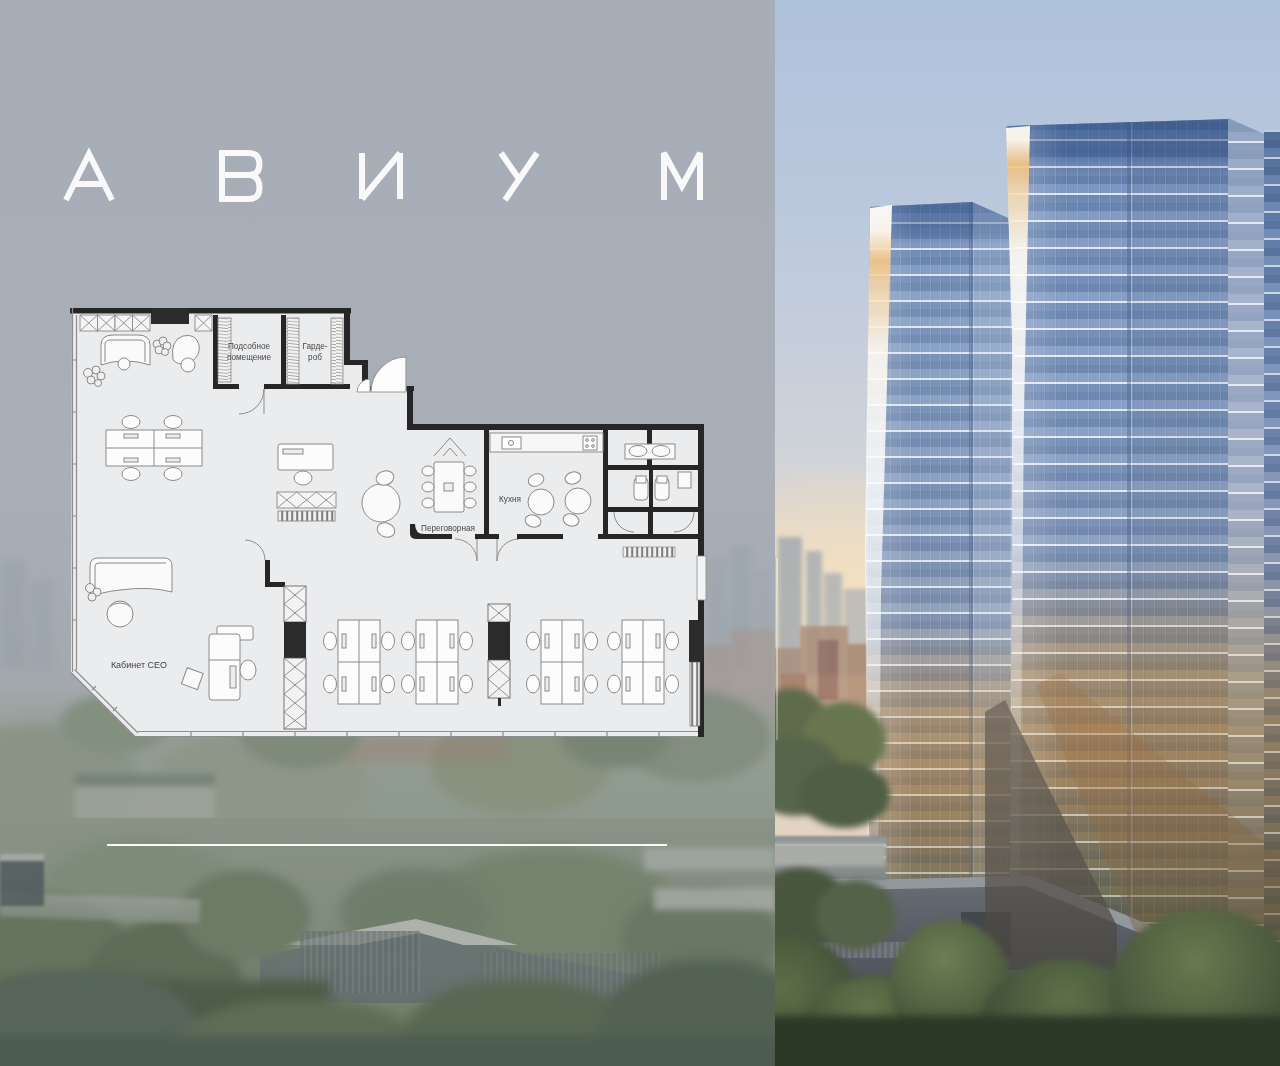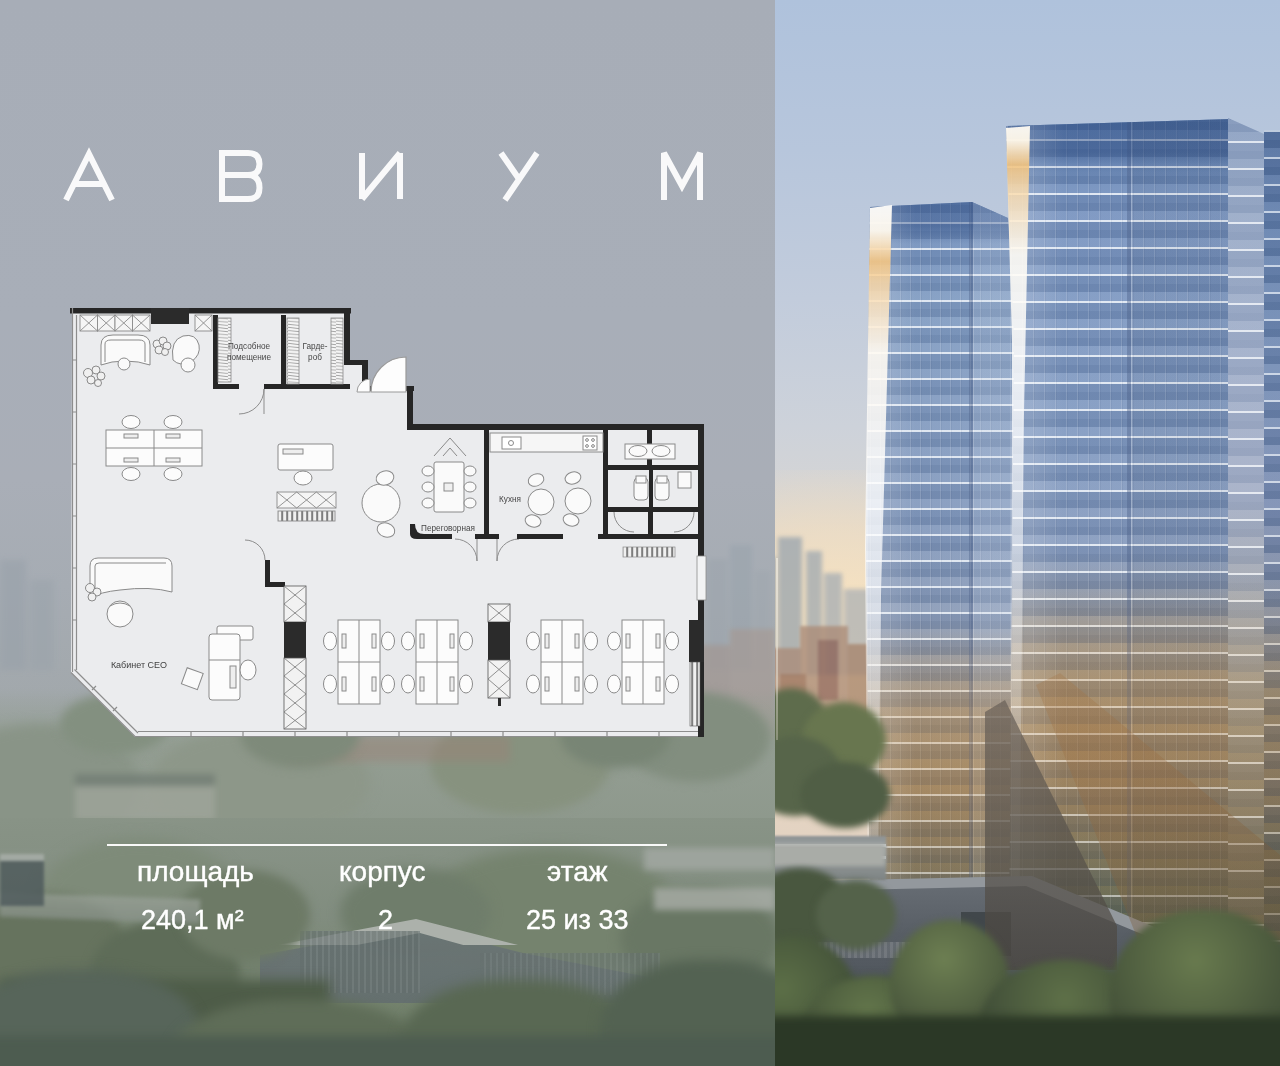--- a/index.html
+++ b/index.html
@@ -532,25 +532,15 @@
       <path d="M 622 662 L 664 662 M 643 620 L 643 704" fill="none"></path>
       <rect x="626" y="634" width="4" height="14" fill="#eee"></rect>
         <rect x="656" y="634" width="4" height="14" fill="#eee"></rect>
       <rect x="626" y="677" width="4" height="14" fill="#eee"></rect>
         <rect x="656" y="677" width="4" height="14" fill="#eee"></rect>
     </g>
   </svg>
 
   <div class="abs" style="left:107px;top:844px;width:560px;height:2px;background:rgba(255,255,255,0.95);"></div>
 
-  <div class="abs" style="left:107px;top:856px;width:560px;height:26px;color:#fff;font-size:28px;-webkit-text-stroke:0.4px #fff;">
-    <span class="abs" style="left:30px;top:0;">площадь</span>
-    <span class="abs" style="left:232px;top:0;">корпус</span>
-    <span class="abs" style="left:440px;top:0;">этаж</span>
-  </div>
-
-  <div class="abs" style="left:107px;top:905px;width:560px;height:30px;color:#fff;font-size:27px;-webkit-text-stroke:0.4px #fff;">
-    <span class="abs" style="left:34px;top:0;">240,1 м²</span>
-    <span class="abs" style="left:271px;top:0;">2</span>
-    <span class="abs" style="left:419px;top:0;">25 из 33</span>
-  </div>
+
 
 </div>
 
 </body></html>

